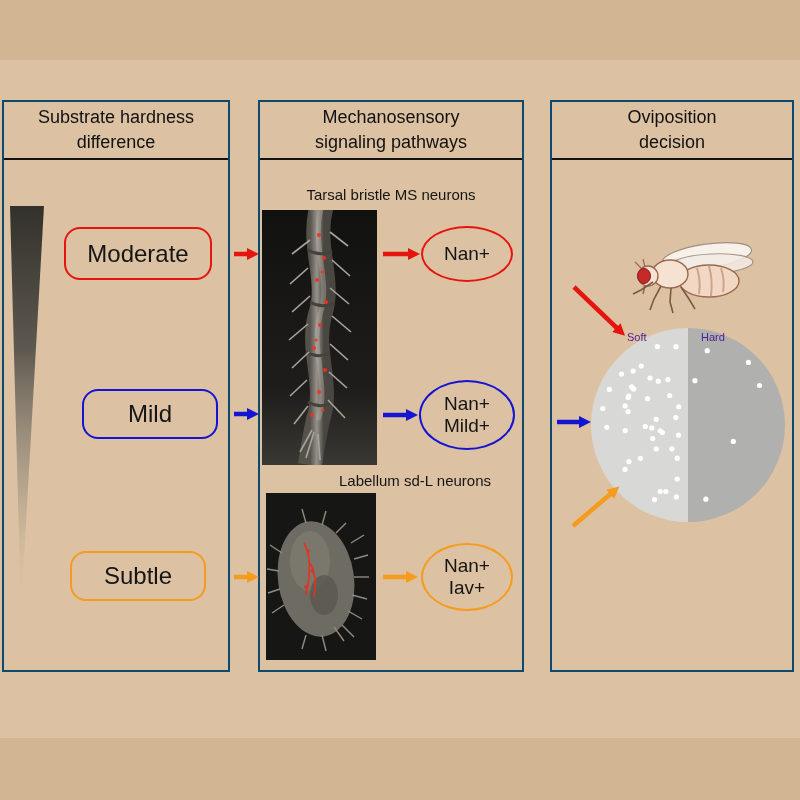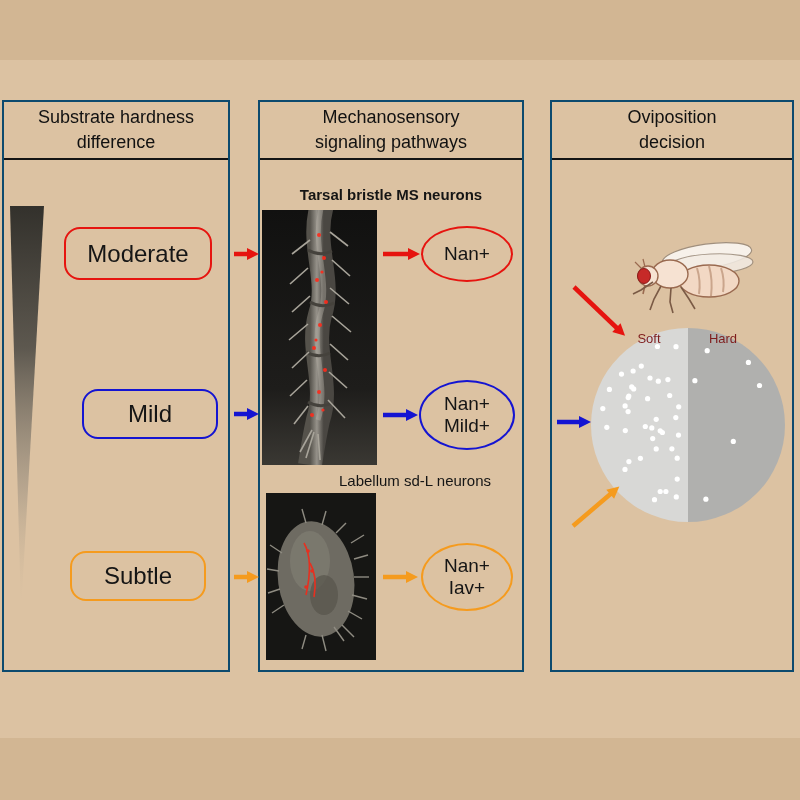--- a/index.html
+++ b/index.html
@@ -26,39 +26,39 @@
     display:flex; align-items:center; justify-content:center;
     font-size:24px; background:transparent;
   }
   .hardness-box.moderate { left:60px; top:125px; width:148px; height:53px; border-color:var(--red); }
   .hardness-box.mild     { left:78px; top:287px; width:136px; height:50px; border-color:var(--blue); }
   .hardness-box.subtle   { left:66px; top:449px; width:136px; height:50px; border-color:var(--orange); }
 
   .wedge-svg { position:absolute; left:4px; top:102px; }
 
   .micro-label { position:absolute; left:0; right:0; text-align:center; font-size:15px; }
-  .micro-label.tarsal   { top:84px;font-weight:bold; }
+  .micro-label.tarsal   { top:84px; }
   .micro-label.labellum { top:370px;padding-left:48px; }
   .micrograph { position:absolute; display:block; }
   .micrograph.tarsus   { left:2px;  top:108px; }
   .micrograph.labellum { left:6px;  top:391px; }
 
   .ellipse {
     position:absolute; border-radius:50%; border:2.5px solid;
     display:flex; flex-direction:column; align-items:center; justify-content:center;
     font-size:19px; line-height:1.15; text-align:center;
   }
   .ellipse span:empty { display:none; }
   .ellipse.nan       { left:161px; top:124px; width:92px; height:56px; border-color:var(--red); }
   .ellipse.nan-piezo { left:159px; top:278px; width:96px; height:70px; border-color:var(--blue); }
   .ellipse.nan-iav   { left:161px; top:441px; width:92px; height:68px; border-color:var(--orange); }
 
   .fly-svg  { position:absolute; left:63px; top:124px; }
   .disc-svg { position:absolute; left:38px; top:225px; }
-  .half-label { position:absolute; width:44px; text-align:center; font-size:13px; color:#7f1d1d; top:229px; }
+  .half-label { position:absolute; width:44px; font-size:11px; color:#4c1d95; top:229px; }
   .half-label.soft { left:75px; }
   .half-label.hard { left:149px; }
   .soft-half { fill:var(--soft-gray,#d8d8d6); }
   .hard-half { fill:var(--hard-gray,#b0b0ae); }
 
   .arrow-overlay { position:absolute; left:0; top:0; pointer-events:none; }
   .arrow { fill:none; stroke-width:4.5; }
   .arrow.red    { stroke:var(--red); }
   .arrow.blue   { stroke:var(--blue); }
   .arrow.orange { stroke:var(--orange); }

